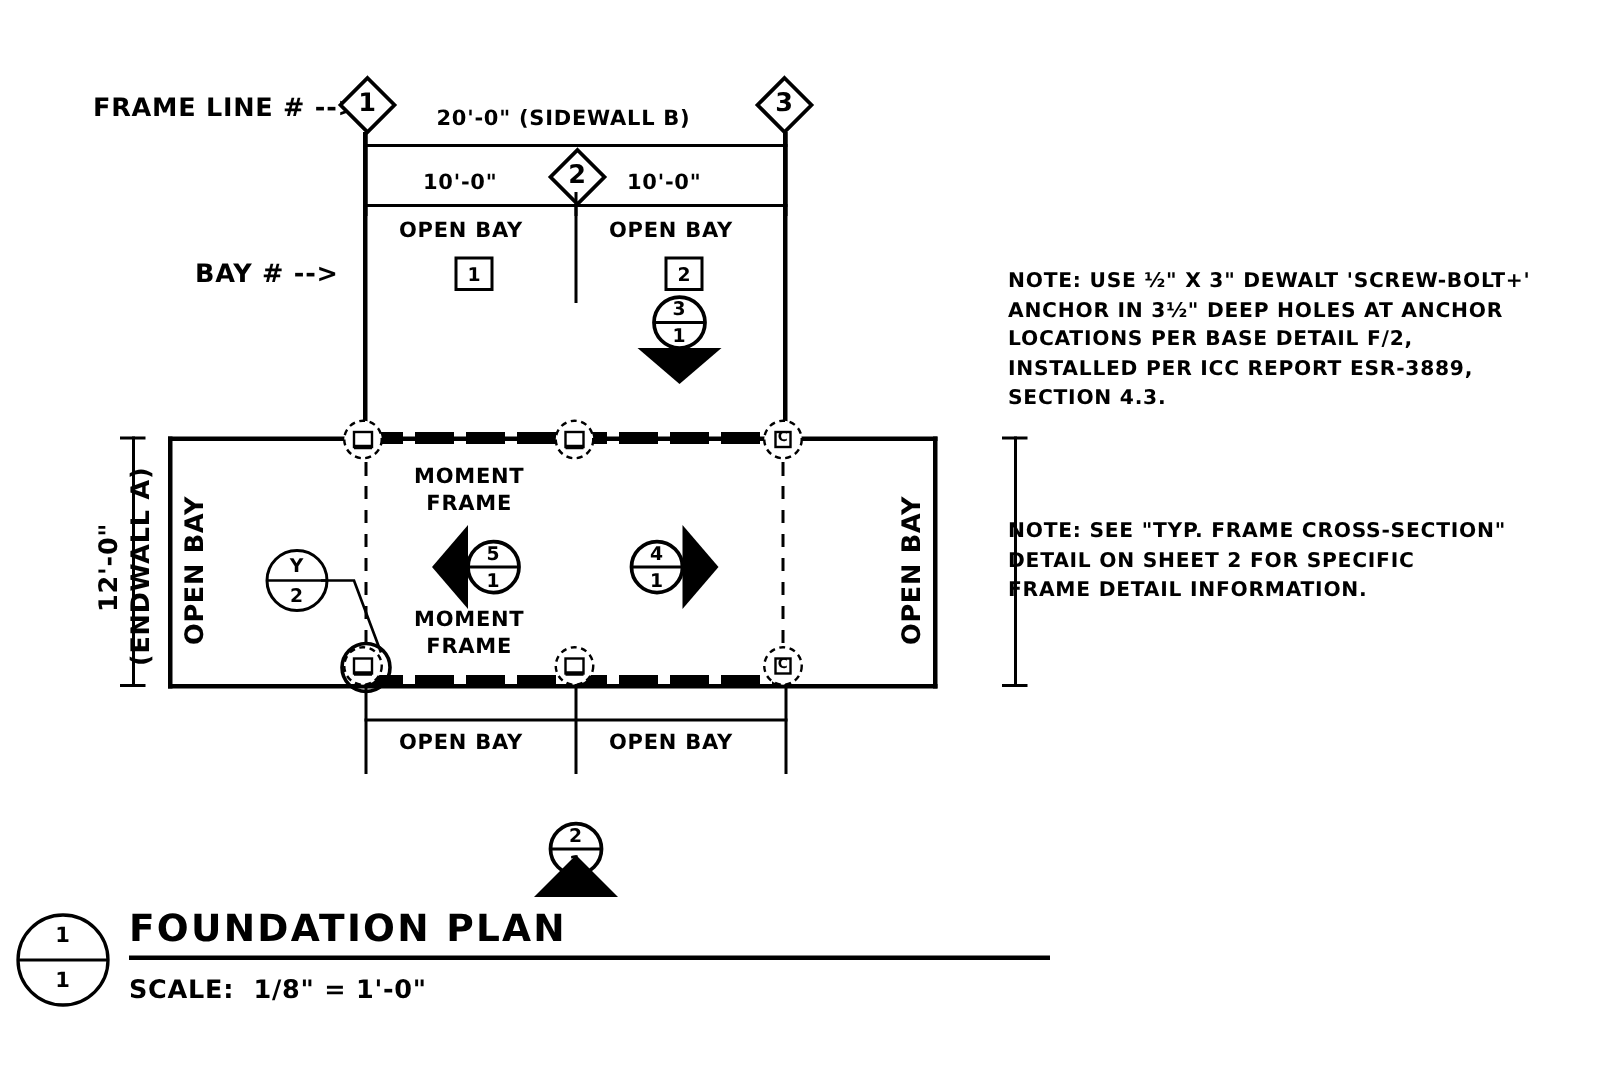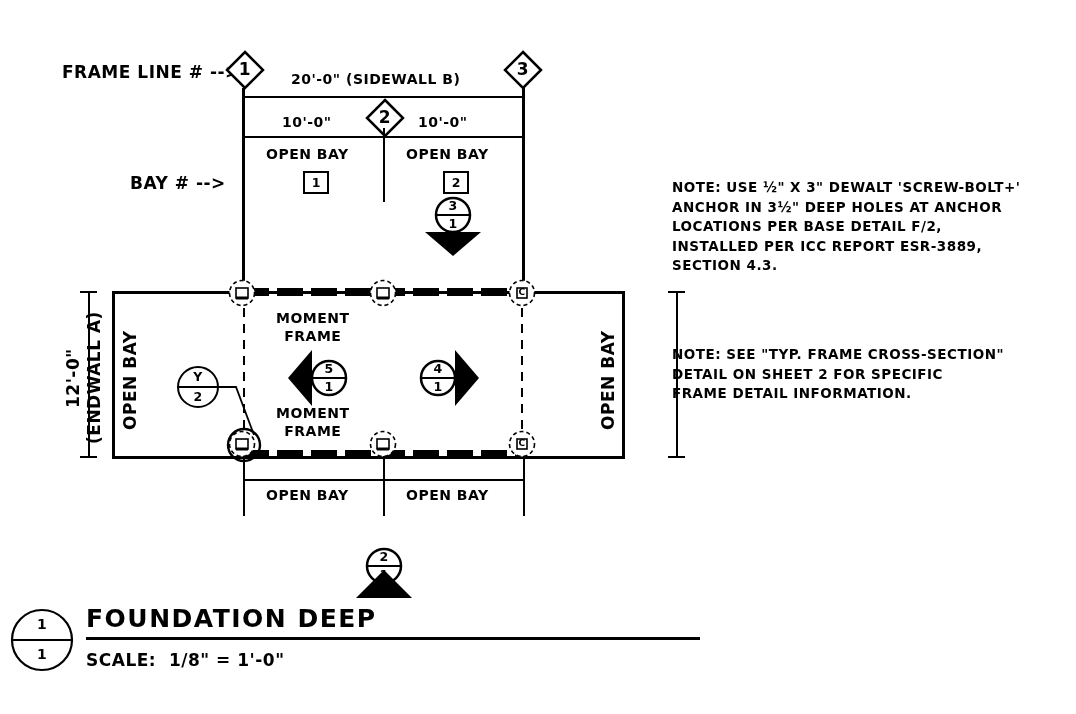--- a/index.html
+++ b/index.html
@@ -228,17 +228,17 @@
 
   <div class="abs" style="left:10px;top:604px;">
     <svg width="64" height="72" viewBox="0 0 64 72">
       <circle cx="32" cy="36" r="30" fill="#fff" stroke="#000" stroke-width="2.2"></circle>
       <line x1="2" y1="36" x2="62" y2="36" stroke="#000" stroke-width="2"></line>
     </svg>
     <div class="abs txt t14" style="left:0;top:12px;width:64px;text-align:center;">1</div>
     <div class="abs txt t14" style="left:0;top:42px;width:64px;text-align:center;">1</div>
   </div>
 
-  <div class="abs txt t22" style="left:86px;top:603px;">FOUNDATION DEEP</div>
+  <div class="abs txt t22" style="left:86px;top:603px;">FOUNDATION PLAN</div>
   <div class="abs lineH" style="left:86px;top:637px;width:614px;"></div>
   <div class="abs txt t13" style="left:86px;top:650px;">SCALE:  1/8" = 1'-0"</div>
 
 </div>
 
 </body></html>

